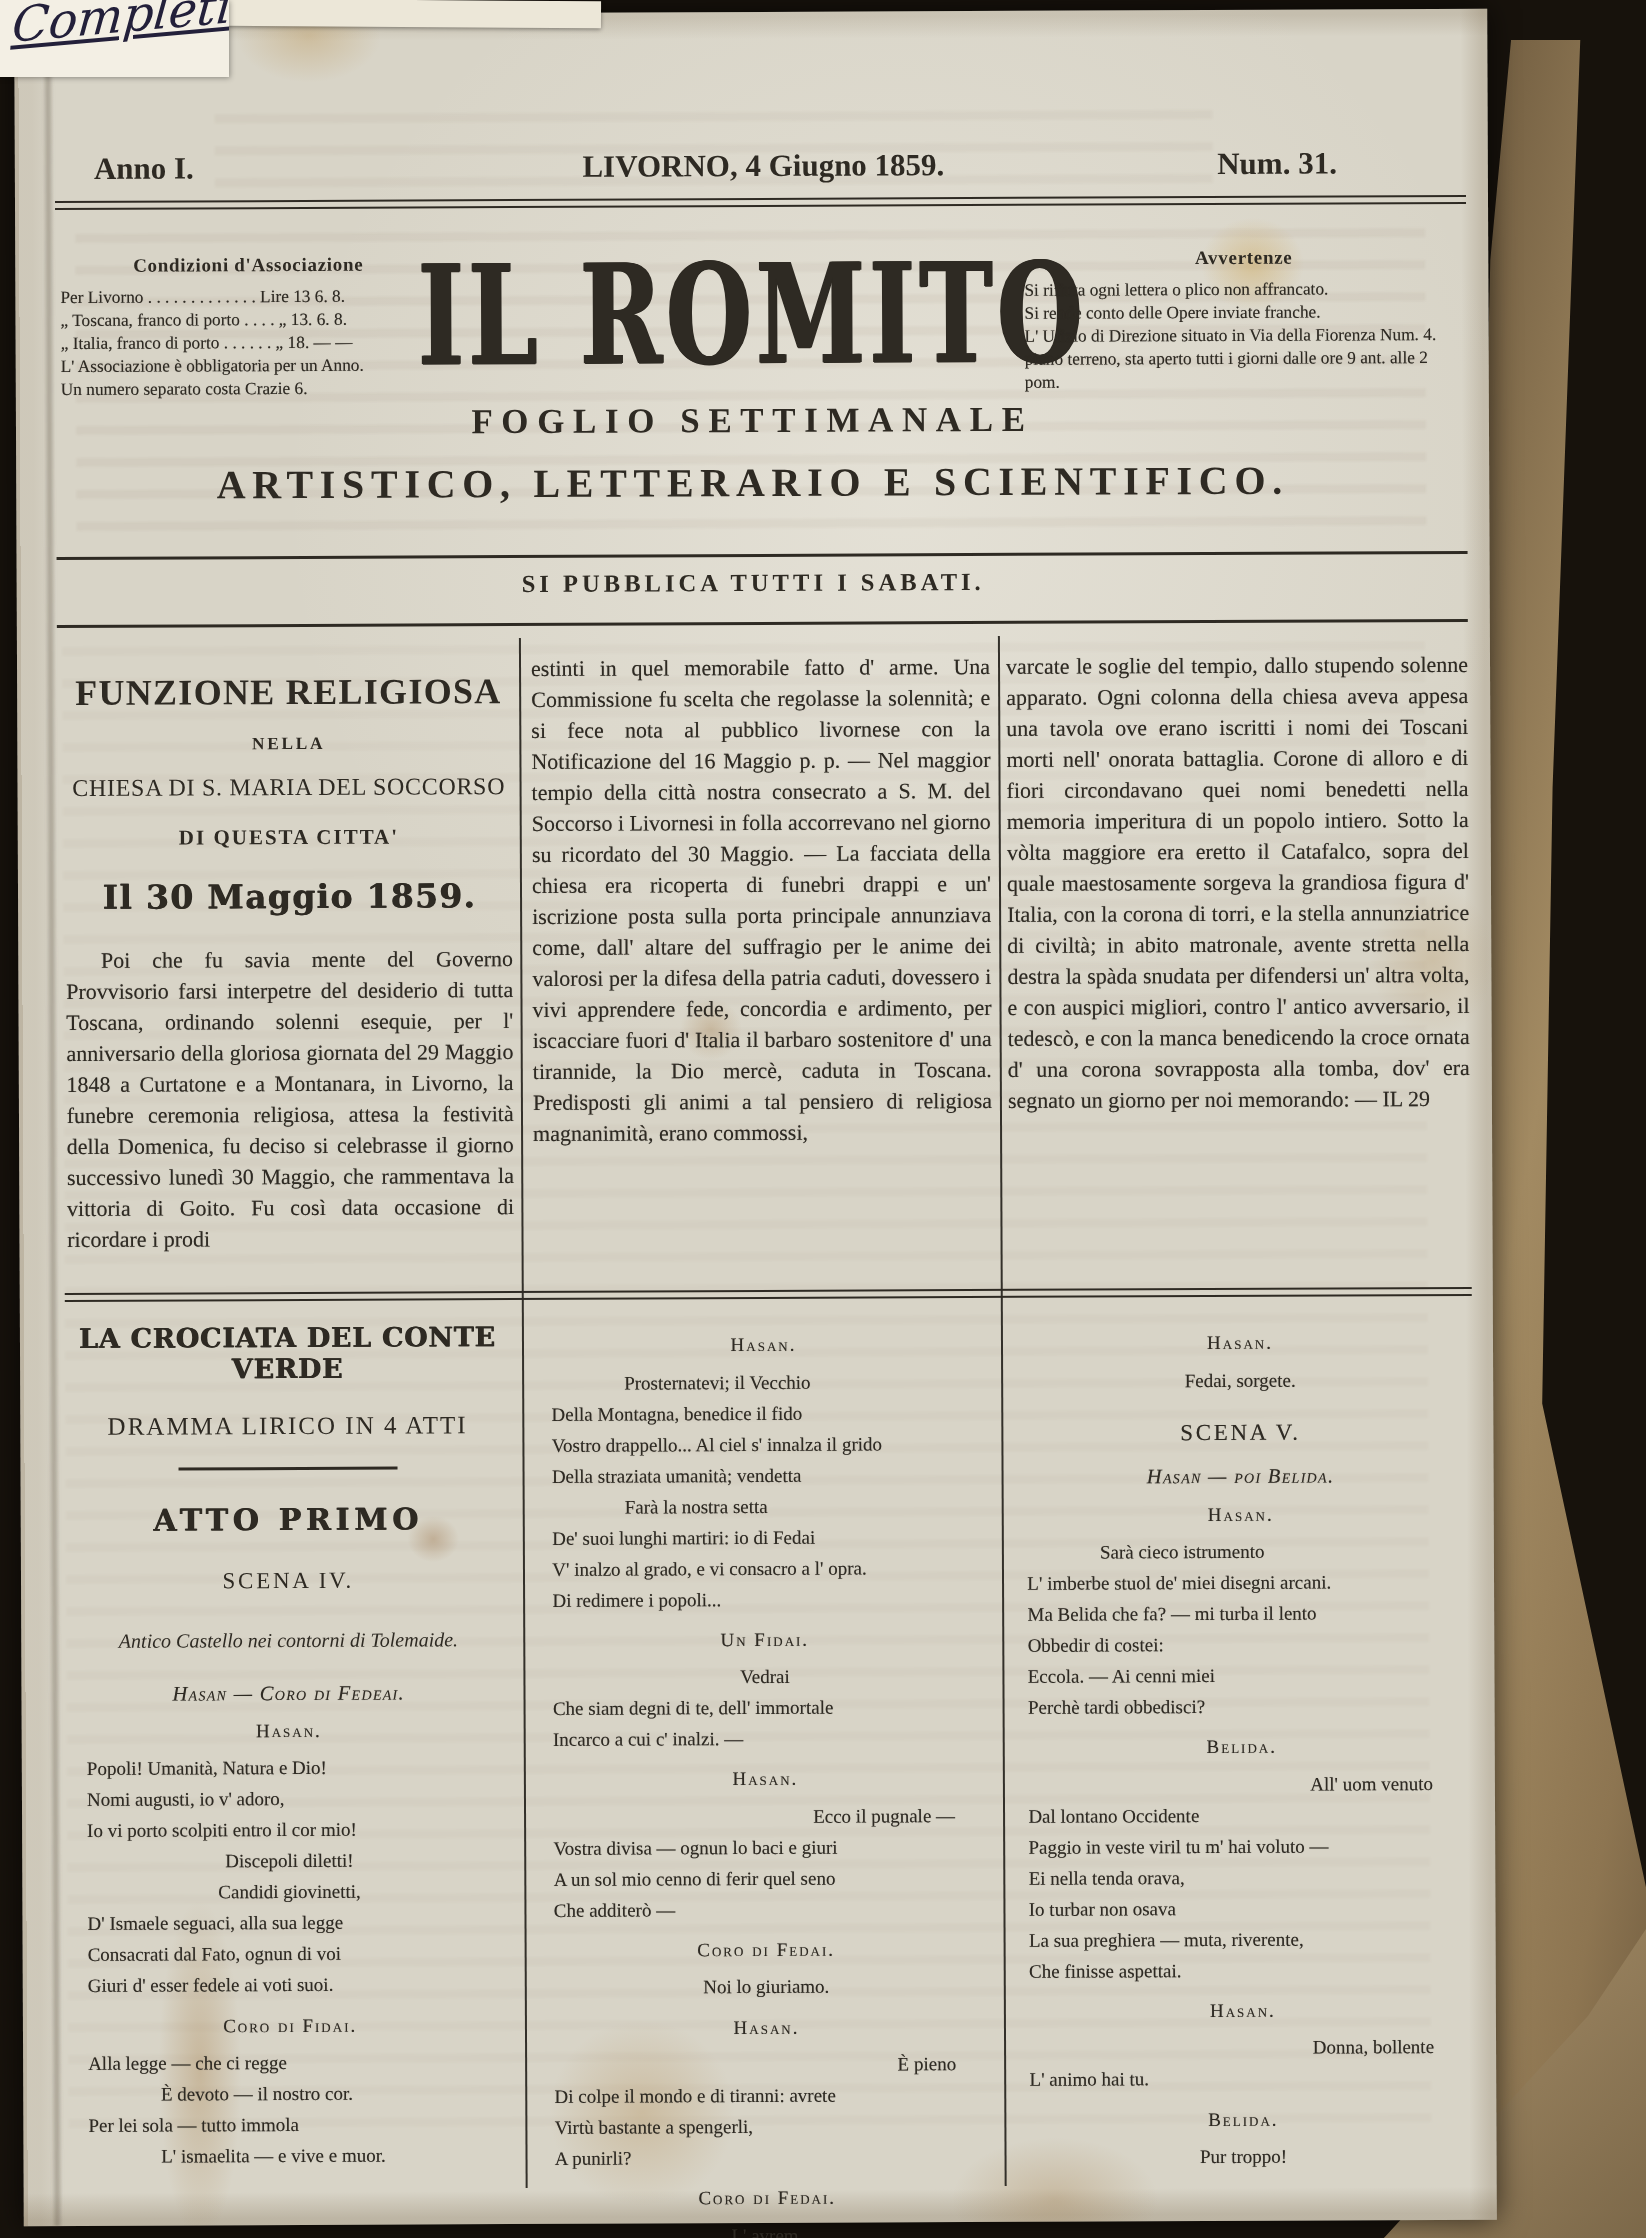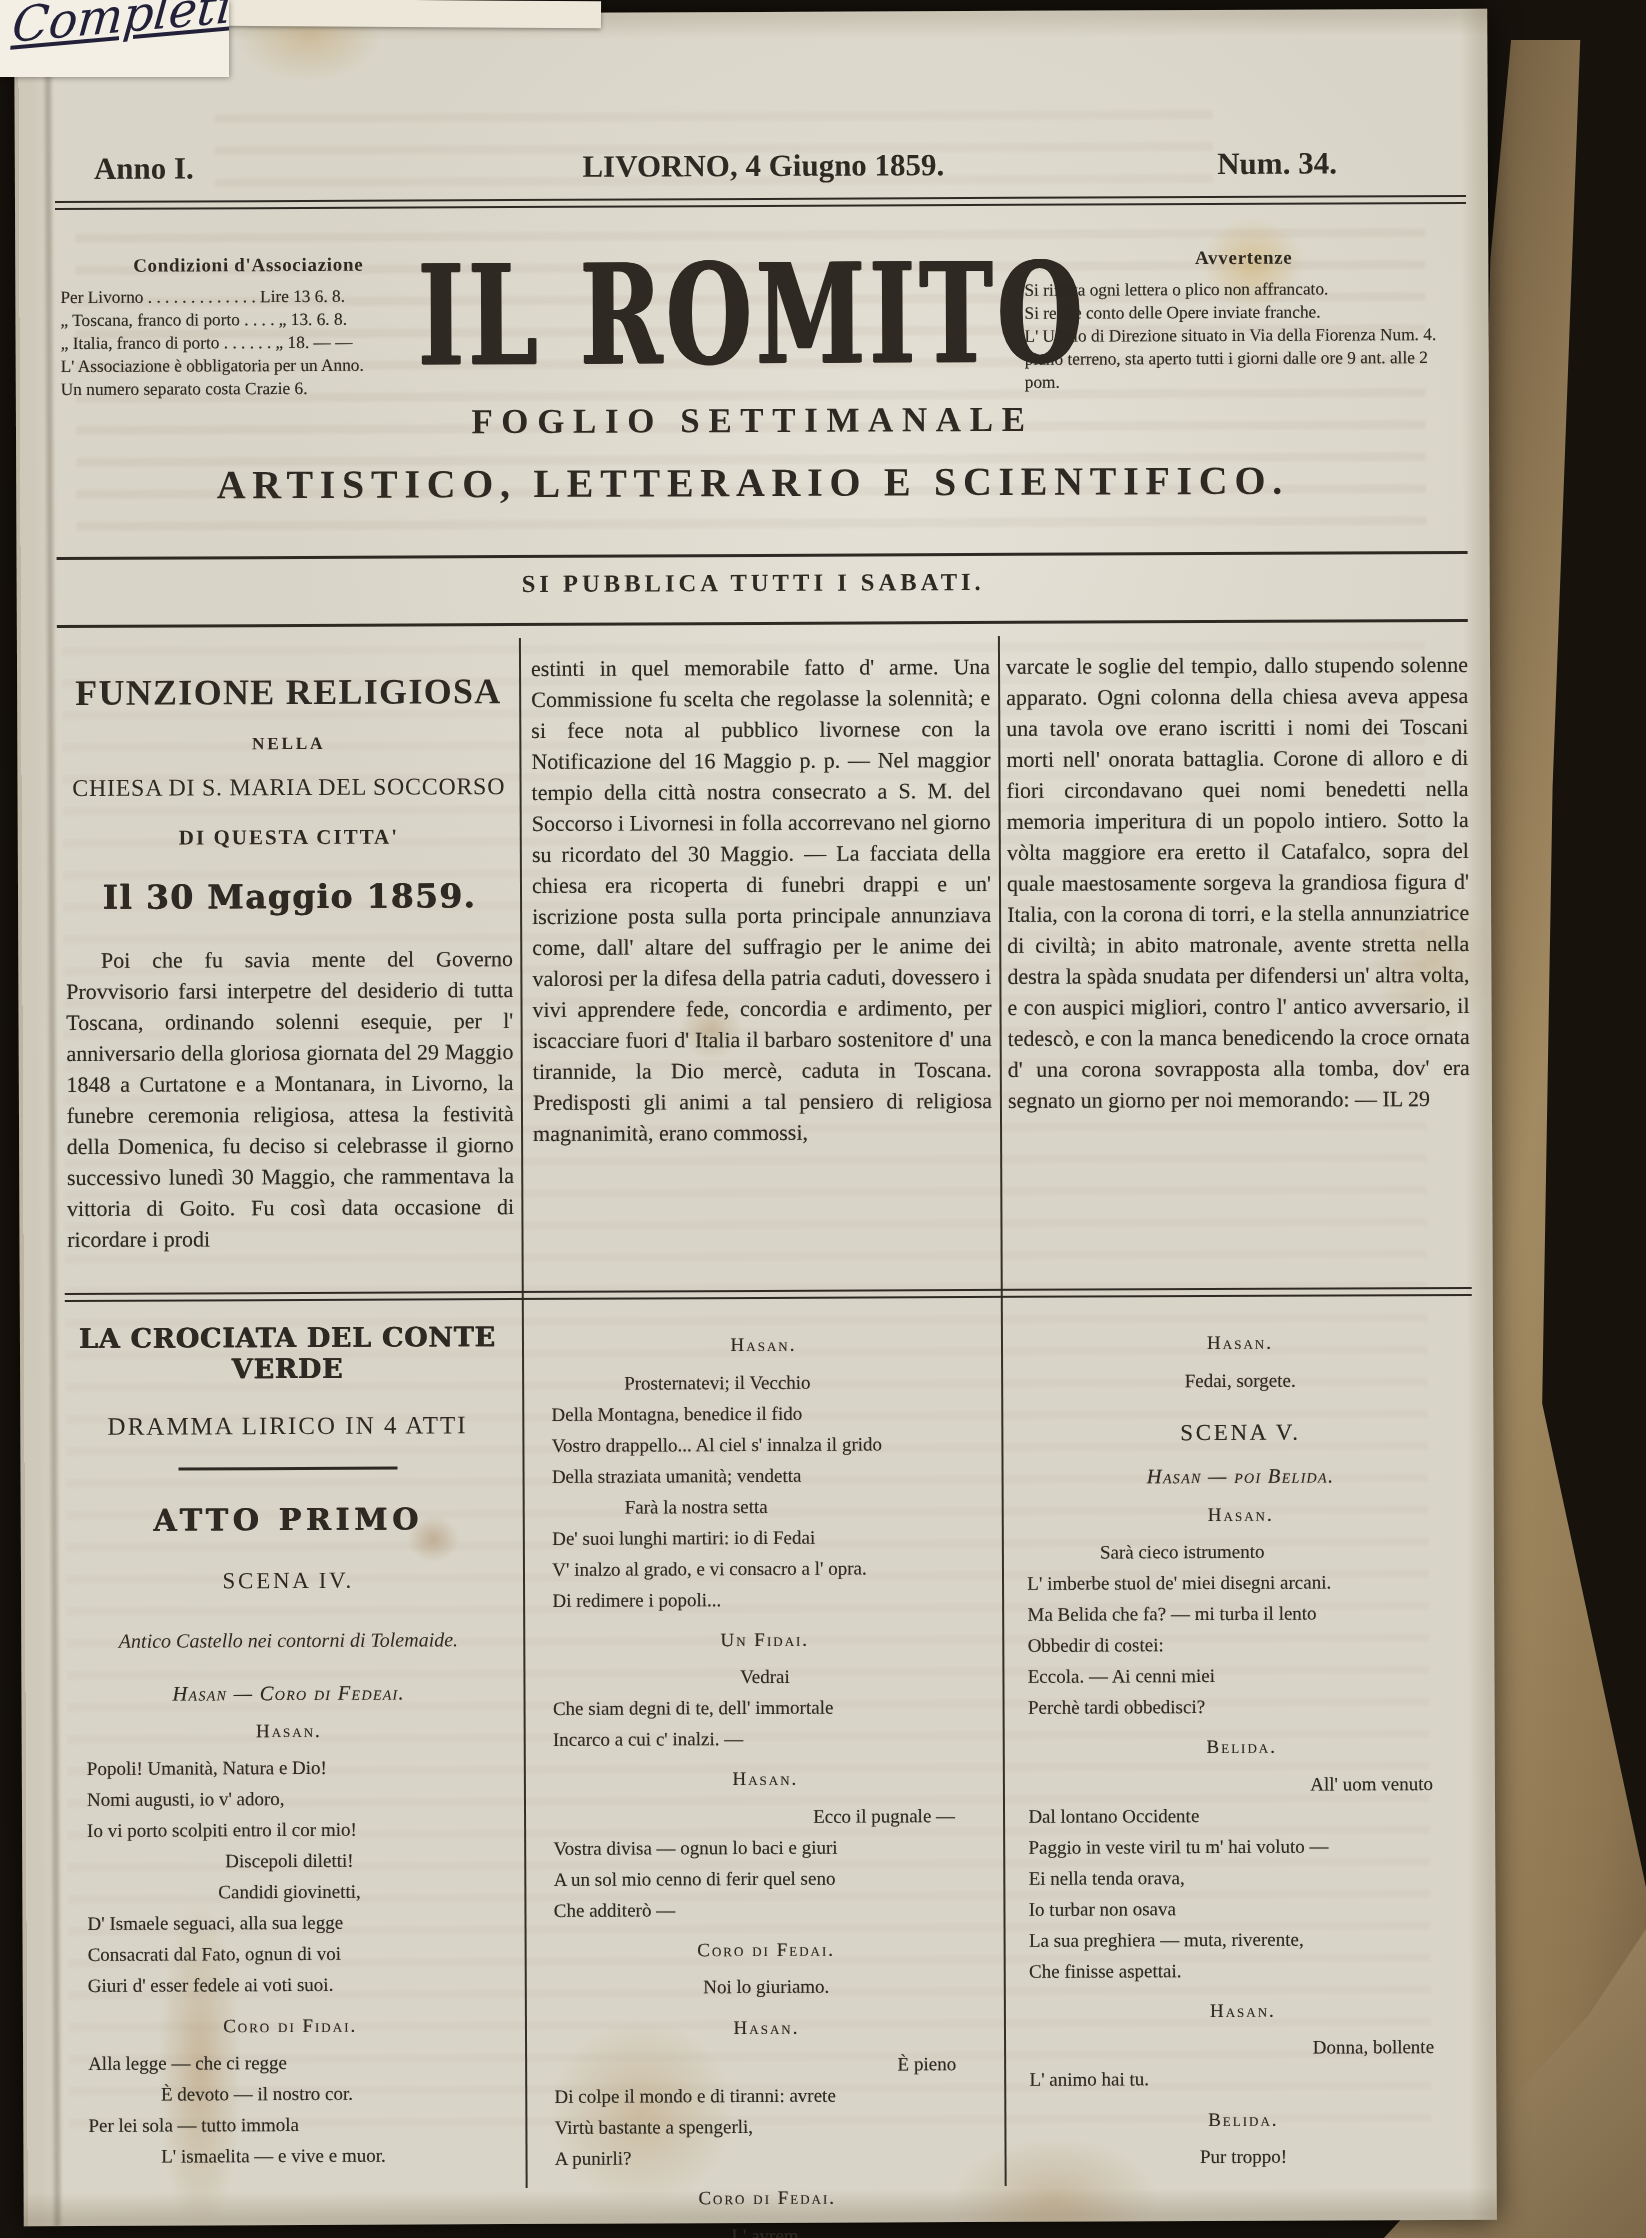--- a/index.html
+++ b/index.html
@@ -179,21 +179,21 @@
   <div class="paper">
     <div class="ghost g1"></div>
     <div class="ghost g2"></div>
     <div class="ghost g3"></div>
     <div class="crease"></div>
     <div class="stains"></div>
 
     <div class="hdr">
       <span class="hdr-left">Anno I.</span>
       <span class="hdr-center">LIVORNO, 4 Giugno 1859.</span>
-      <span class="hdr-right">Num. 34.</span>
+      <span class="hdr-right">Num. 31.</span>
     </div>
     <div class="dbl-rule"></div>
 
     <div class="side-box cond-box">
       <div class="box-title">Condizioni d'Associazione</div>
       <div>
           <div class="blk box-line">Per Livorno . . . . . . . . . . . . .  Lire 13 6. 8.</div>
           <div class="blk box-line">„   Toscana, franco di porto . . . .   „   13. 6. 8.</div>
           <div class="blk box-line">„   Italia, franco di porto . . . . . .   „   18. — —</div>
           <div class="blk box-line">L' Associazione è obbligatoria per un Anno.</div>

